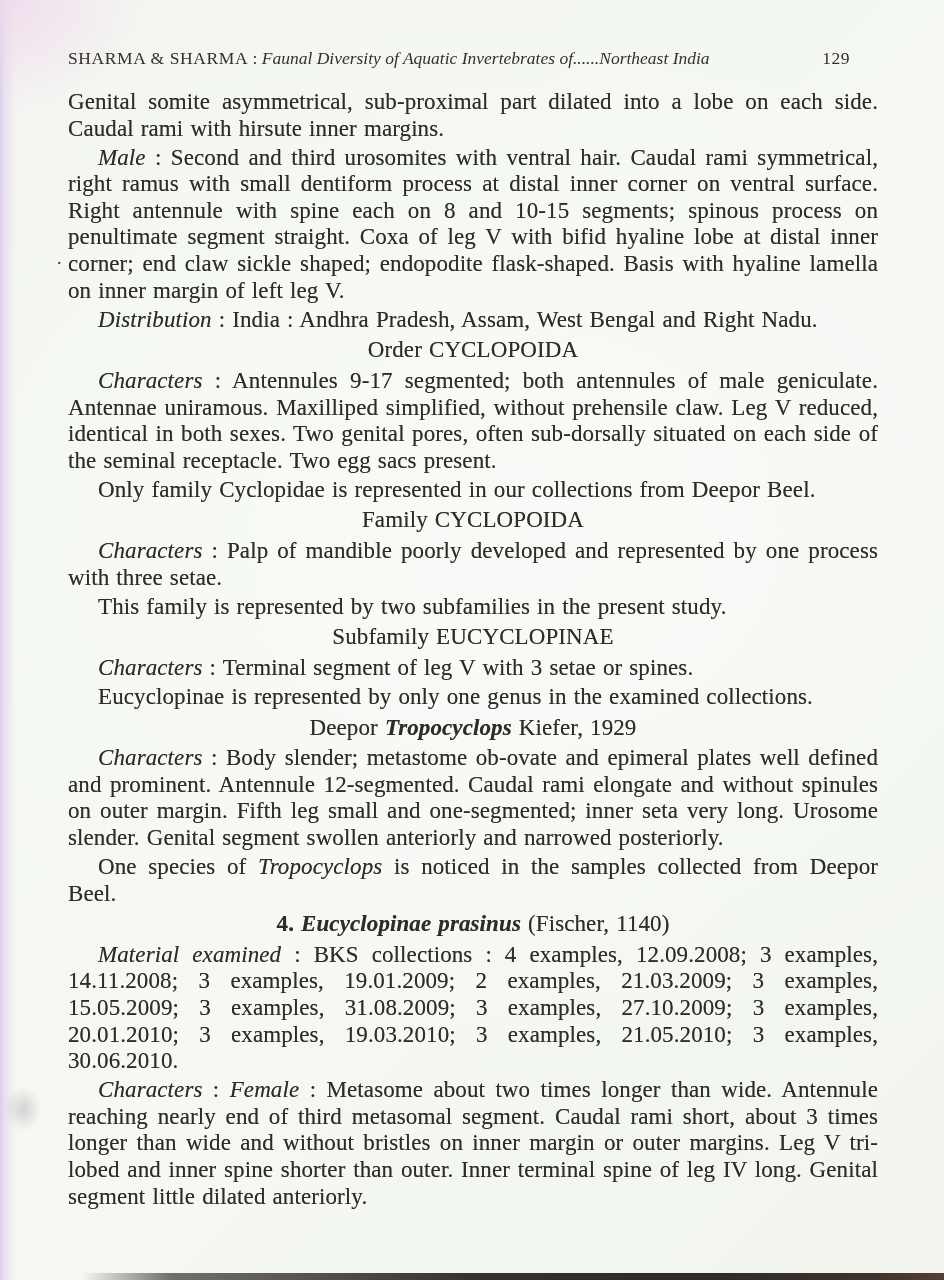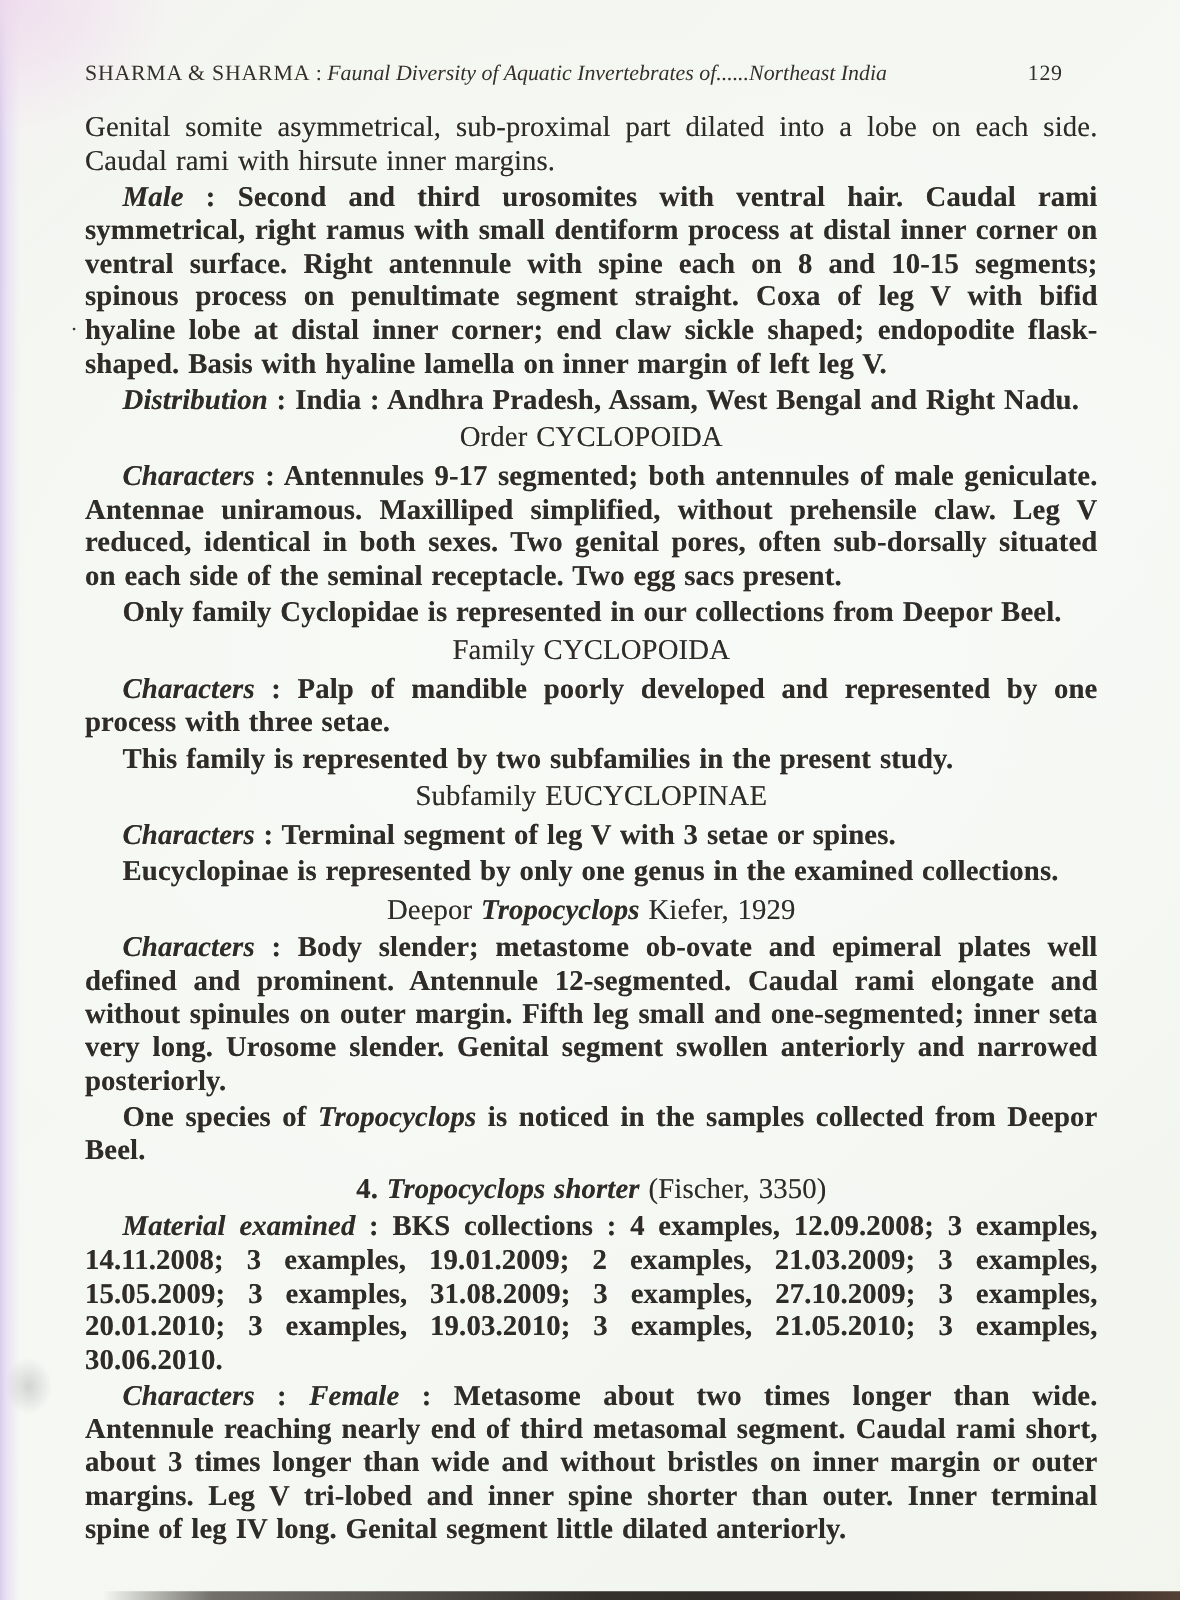--- a/index.html
+++ b/index.html
@@ -38,21 +38,21 @@
   p {
     margin: 2.5px 0;
     font-size: 23px;
     line-height: 26.6px;
     text-align: justify;
     text-align-last: left;
     word-spacing: 1.2px;
     letter-spacing: 0.1px;
     text-shadow: 0 0 0.5px rgba(52,48,42,0.55);
   }
-  p.indent { text-indent: 30px; font-weight: bold; }
+  p.indent { text-indent: 30px; }
   p.heading {
     text-align: left;
     text-align-last: center;
     text-indent: 0;
     margin: 4px 0;
   }
   .it { font-style: italic; }
   .bi { font-style: italic; font-weight: bold; }
   .b  { font-weight: bold; }
   .scan-artifact-dot {
@@ -130,21 +130,21 @@
     <p class="indent"><span class="it">Characters</span><span> : Terminal segment of leg V with 3 setae or spines.</span></p>
 
     <p class="indent">Eucyclopinae is represented by only one genus in the examined collections.</p>
 
     <p class="heading"><span>Deepor </span><span class="bi">Tropocyclops</span><span> Kiefer, 1929</span></p>
 
     <p class="indent"><span class="it">Characters</span><span> : Body slender; metastome ob-ovate and epimeral plates well defined and prominent. Antennule 12-segmented. Caudal rami elongate and without spinules on outer margin. Fifth leg small and one-segmented; inner seta very long. Urosome slender. Genital segment swollen anteriorly and narrowed posteriorly.</span></p>
 
     <p class="indent"><span>One species of </span><span class="it">Tropocyclops</span><span> is noticed in the samples collected from Deepor Beel.</span></p>
 
-    <p class="heading"><span class="b">4. </span><span class="bi">Tropocyclops shorter</span><span> (Fischer, 3350)</span></p>
+    <p class="heading"><span class="b">4. </span><span class="bi">Eucyclopinae prasinus</span><span> (Fischer, 1140)</span></p>
 
     <p class="indent"><span class="it">Material examined</span><span> : BKS collections : 4 examples, 12.09.2008; 3 examples, 14.11.2008; 3 examples, 19.01.2009; 2 examples, 21.03.2009; 3 examples, 15.05.2009; 3 examples, 31.08.2009; 3 examples, 27.10.2009; 3 examples, 20.01.2010; 3 examples, 19.03.2010; 3 examples, 21.05.2010; 3 examples, 30.06.2010.</span></p>
 
     <p class="indent"><span class="it">Characters</span><span> : </span><span class="it">Female</span><span> : Metasome about two times longer than wide. Antennule reaching nearly end of third metasomal segment. Caudal rami short, about 3 times longer than wide and without bristles on inner margin or outer margins. Leg V tri-lobed and inner spine shorter than outer. Inner terminal spine of leg IV long. Genital segment little dilated anteriorly.</span></p>
 
   </div>
 
   <span class="scan-artifact-dot">.</span>
   <div class="left-smudge"></div>
   <div class="right-edge-line"></div>

